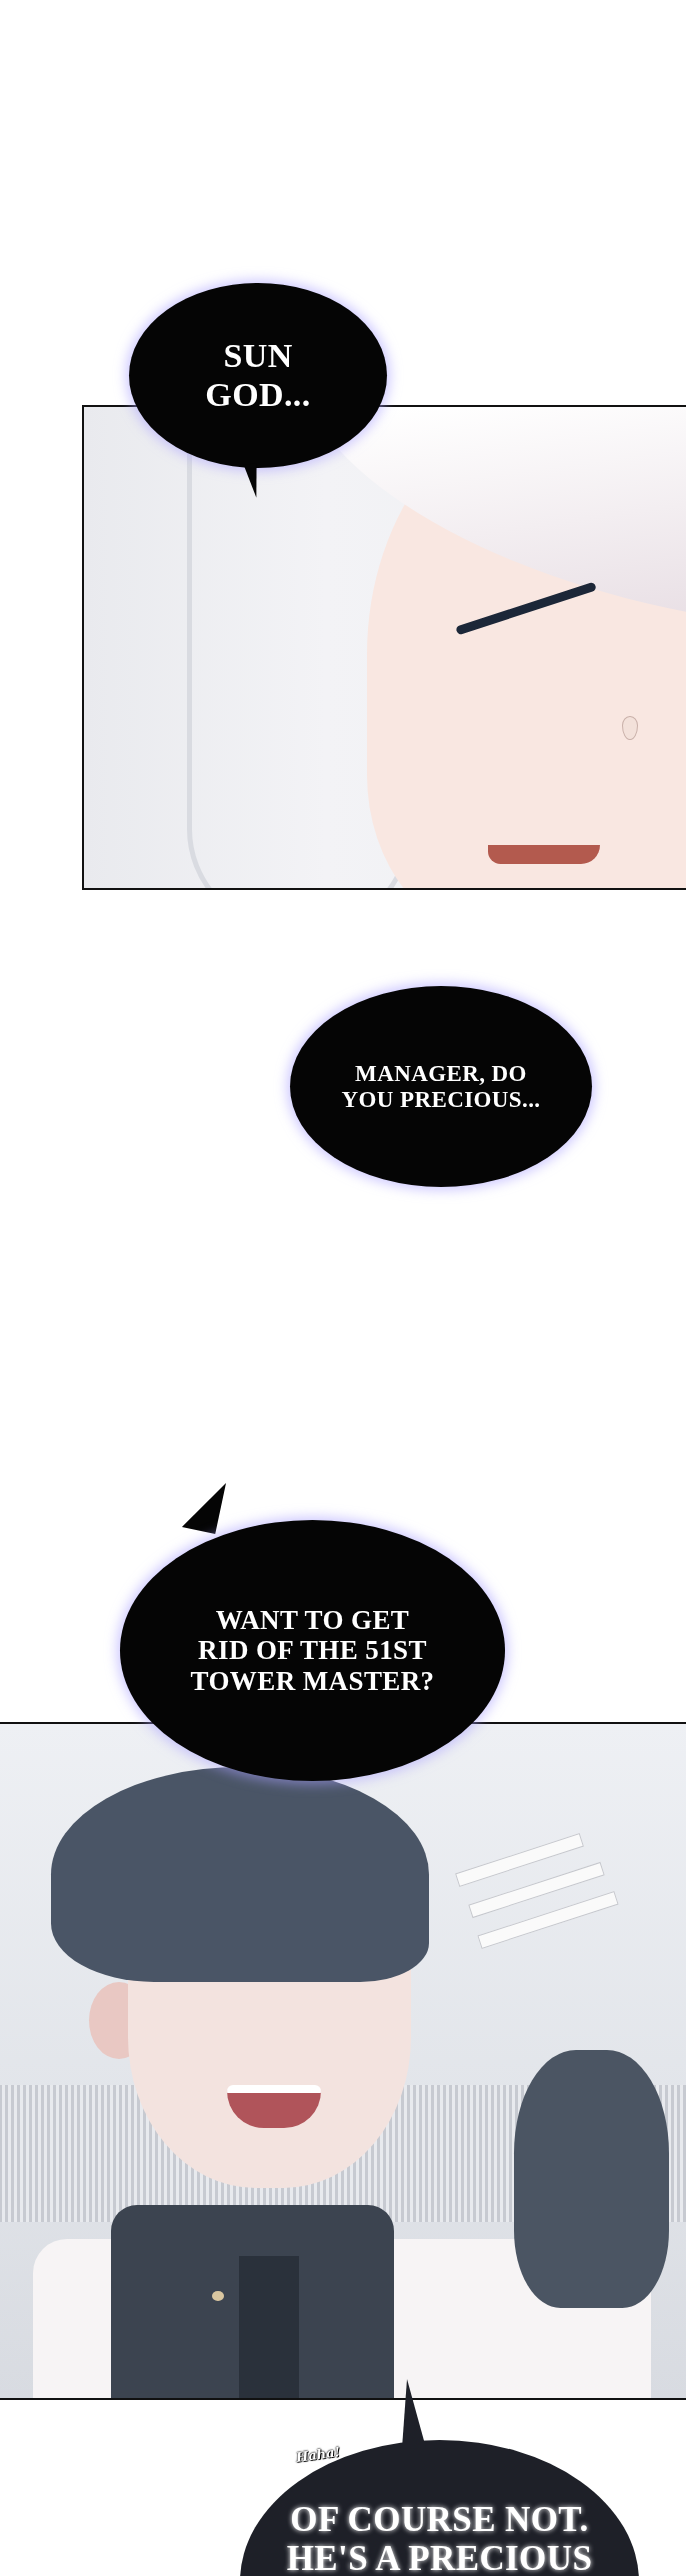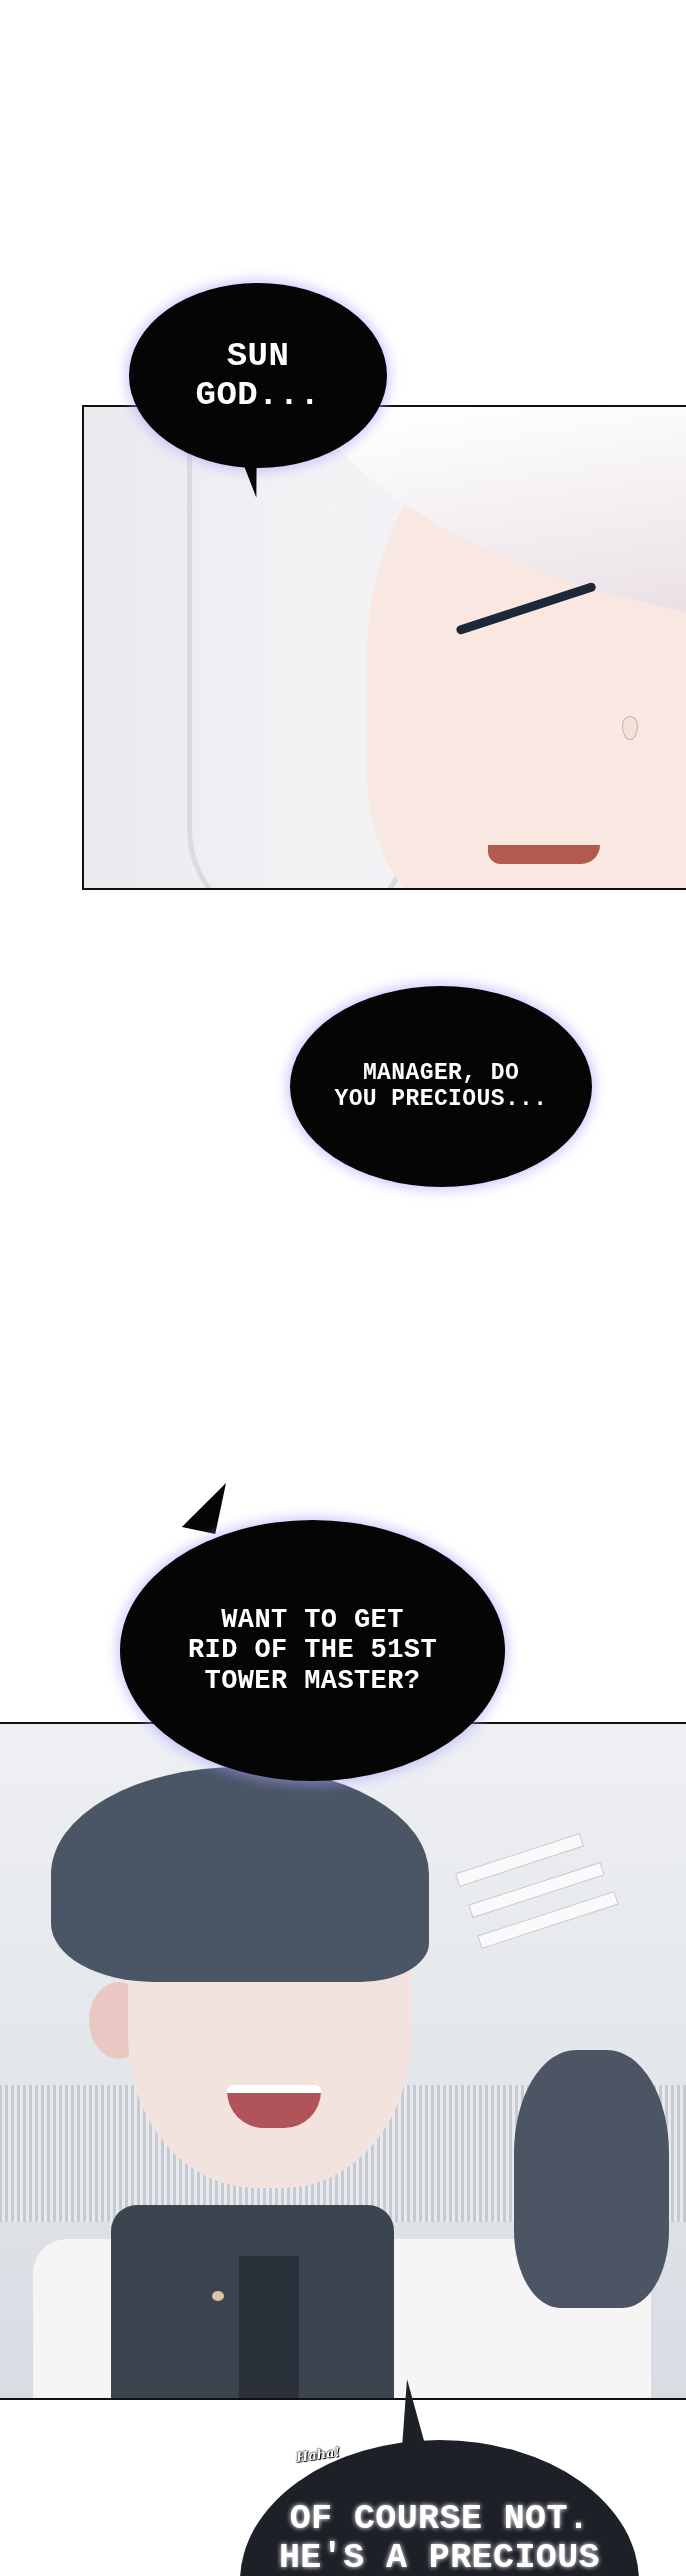--- a/index.html
+++ b/index.html
@@ -1,18 +1,18 @@
 <!DOCTYPE html>
 <html style="font-size:13.7px"><head>
 <meta charset="utf-8">
 <style>
   html,body{margin:0;padding:0;}
   body{width:687px;height:2576px;background:#ffffff;position:relative;overflow:hidden;font-family:"DejaVu Sans","Liberation Sans",sans-serif;}
   .bubble{position:absolute;background:#050505;border-radius:50%;display:flex;align-items:center;justify-content:center;text-align:center;color:#fff;box-shadow:0 0 12px 3.4px rgba(170,160,255,0.55);z-index:5;}
-  .bubble .txt{font-family:Liberation Mono, monospace;font-weight:600;line-height:1.12;letter-spacing:0.4px;white-space:pre-line;}
+  .bubble .txt{font-family:Liberation Serif, serif;font-weight:600;line-height:1.12;letter-spacing:0.4px;white-space:pre-line;}
   .tail{position:absolute;width:0;height:0;z-index:6;}
   .panel{position:absolute;overflow:hidden;border:2.6px solid #111;box-sizing:border-box;}
   
   .p1-bg{position:absolute;inset:0;background:linear-gradient(90deg,#e9eaee 0%,#f3f3f6 40%,#eceef2 100%);}
   .p1-frame{position:absolute;left:103px;top:34px;width:215px;height:481px;border:5.2px solid #d9dbe1;border-radius:0 0 103px 103px;}
   .p1-face{position:absolute;left:283px;top:-17px;width:447px;height:550px;background:#f9e7e1;border-radius:48% 0 0 30%;}
   .p1-hair{position:absolute;left:197px;top:-52px;width:515px;height:223px;background:linear-gradient(160deg,#ffffff 30%,#e7dde3 100%);border-radius:0 0 0 80%;transform:rotate(12deg);}
   .p1-brow{position:absolute;left:369px;top:197px;width:146px;height:8.6px;background:#1c2738;transform:rotate(-18deg);border-radius:5.2px;}
   .p1-lip{position:absolute;left:404px;top:438px;width:112px;height:19px;background:#b35a4e;border-radius:0 0 52px 34px;}
   .p1-drop{position:absolute;left:538px;top:309px;width:13.7px;height:22px;background:#f3e1da;border:1.7px solid #c9b0a9;border-radius:50% 50% 50% 50%/40% 40% 60% 60%;}

